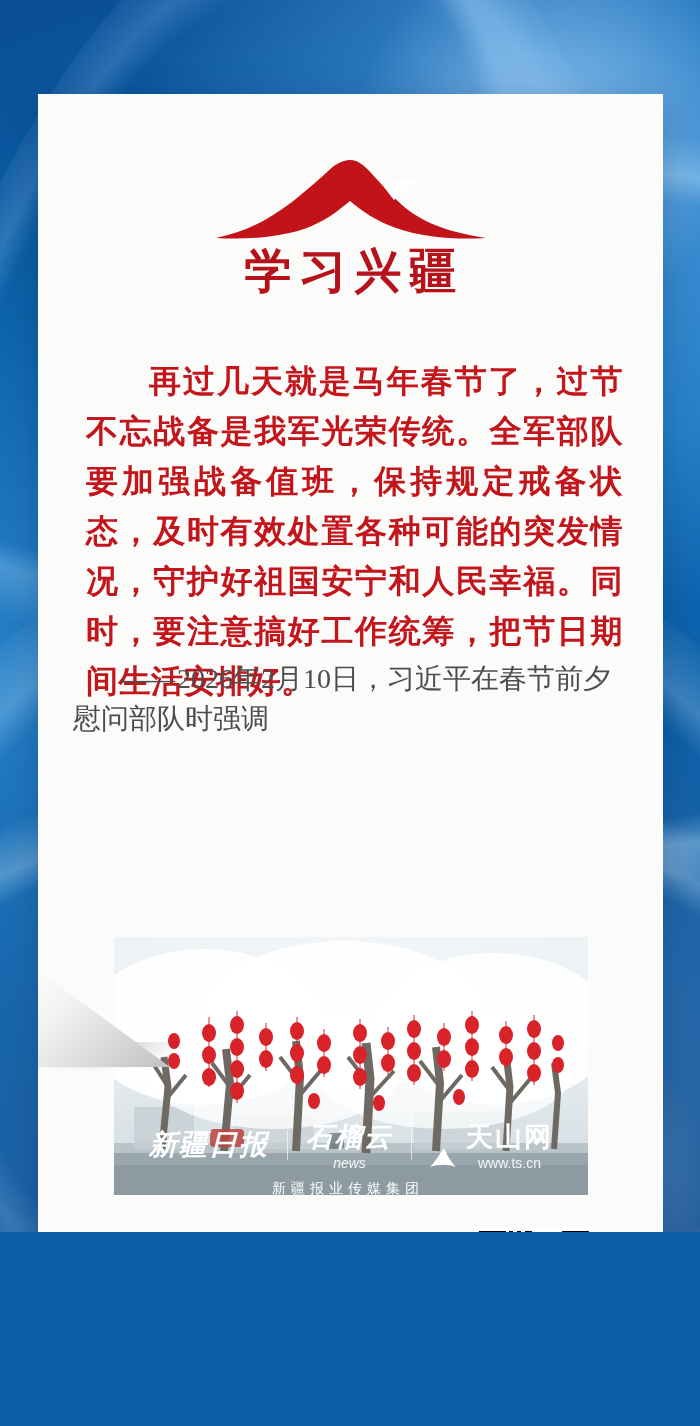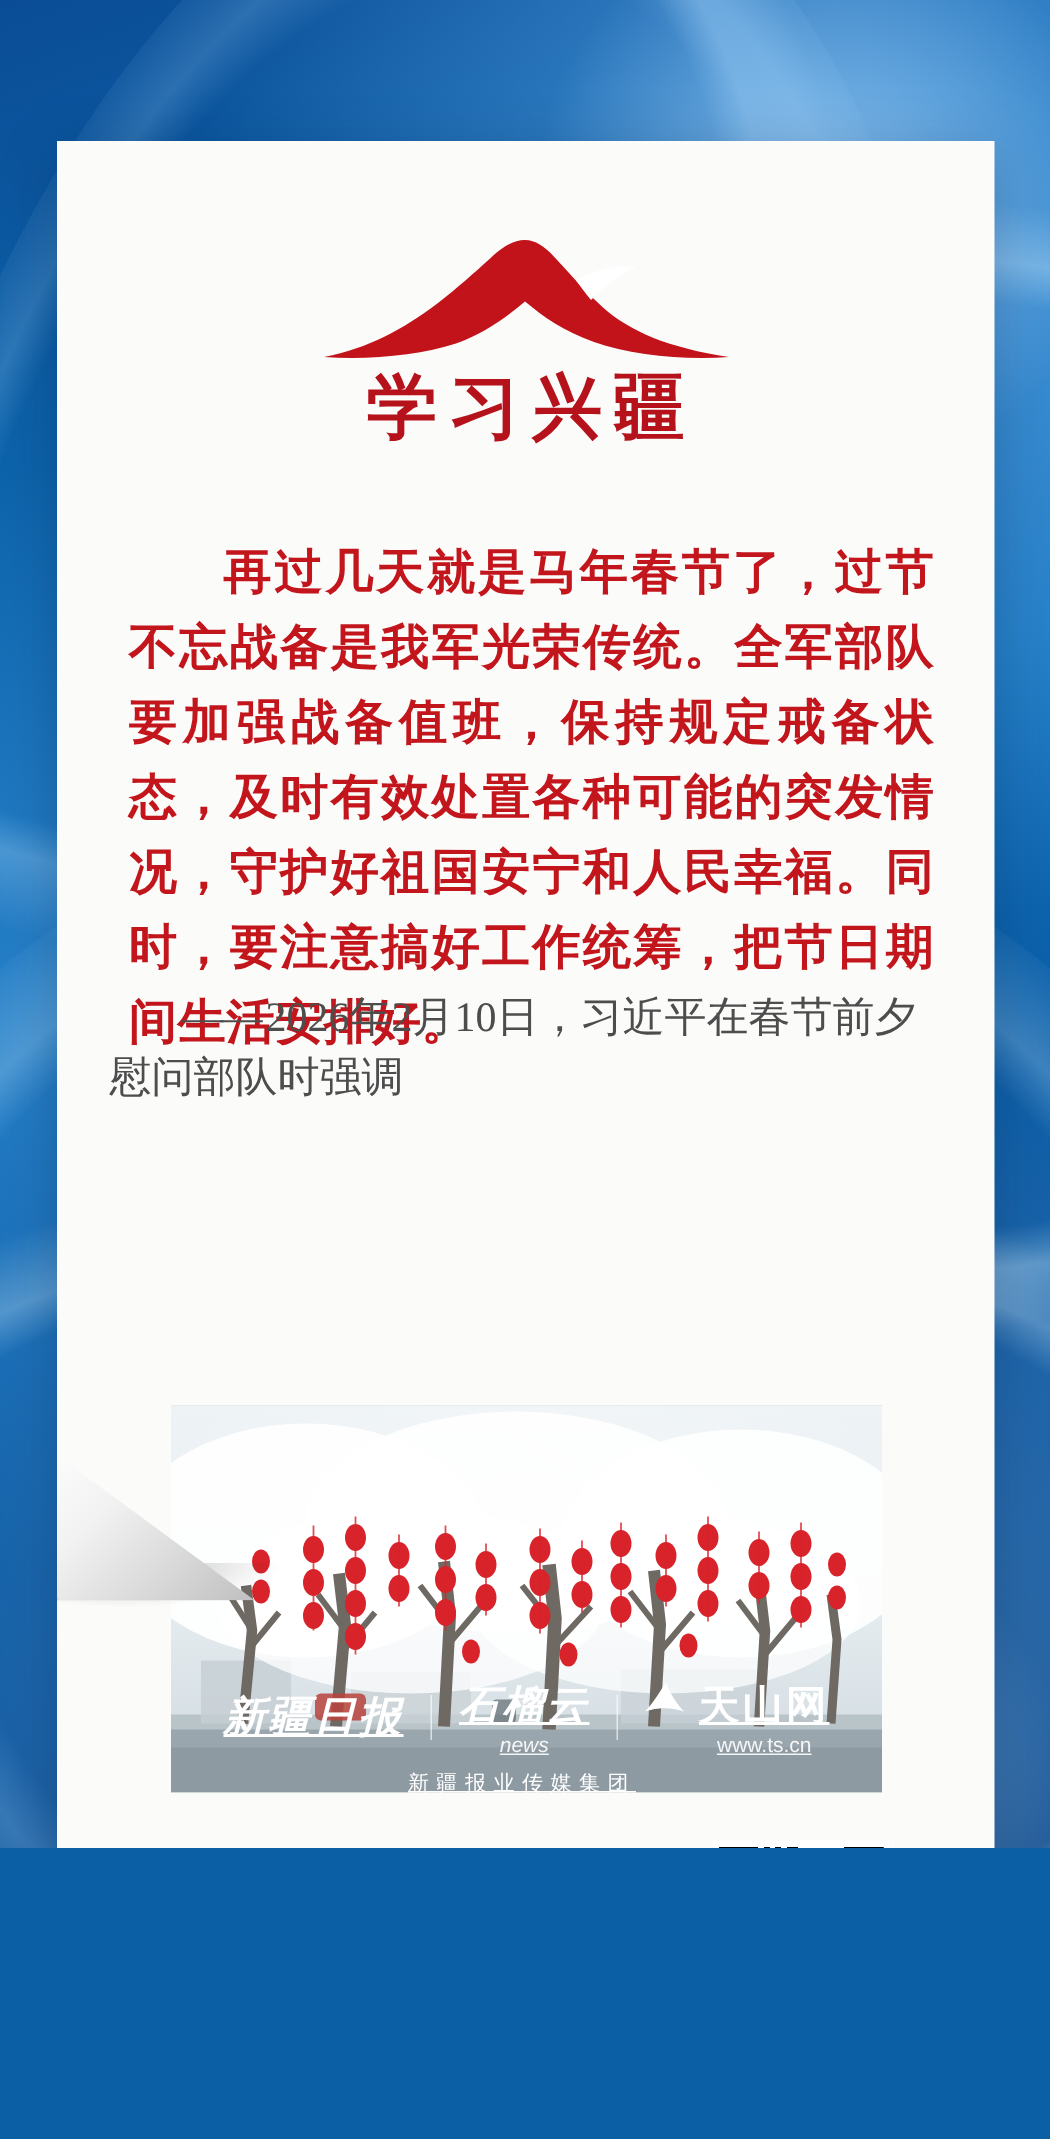--- a/index.html
+++ b/index.html
@@ -194,39 +194,38 @@
     background: radial-gradient(ellipse at 30% 0%, rgba(0,0,0,0.25) 0%, rgba(0,0,0,0) 70%);
   }
 
   
   .footer {
     position: absolute;
     left: 0; right: 4px;
     bottom: 34px;
     text-align: center;
     color: #ffffff;
-    text-decoration: underline;
   }
   .footer-logos {
     display: flex;
     align-items: center;
     justify-content: center;
     gap: 0px;
     height: 46px;
   }
   .f-logo {
     font-family: "Liberation Serif", "DejaVu Serif", serif;
     font-weight: bold;
     color: #ffffff;
     letter-spacing: 2px;
     white-space: nowrap;
   }
   .f-logo-1 { font-size: 28px; font-style: italic; padding: 0 18px; }
   .f-logo-2 { font-size: 27px; font-style: italic; padding: 0 18px; }
-  .f-logo-3 { font-size: 27px; padding: 0 12px 0 16px; display:flex; align-items:flex-start; gap:8px;}
+  .f-logo-3 { font-size: 27px; padding: 0 12px 0 16px; display:flex; align-items:flex-end; gap:8px;}
   .f-sep {
     width: 1px;
     height: 30px;
     background: rgba(255,255,255,0.65);
   }
   .f-mini {
     font-size: 14px;
     letter-spacing: 0;
     font-family: "Liberation Sans", sans-serif;
     font-weight: normal;

